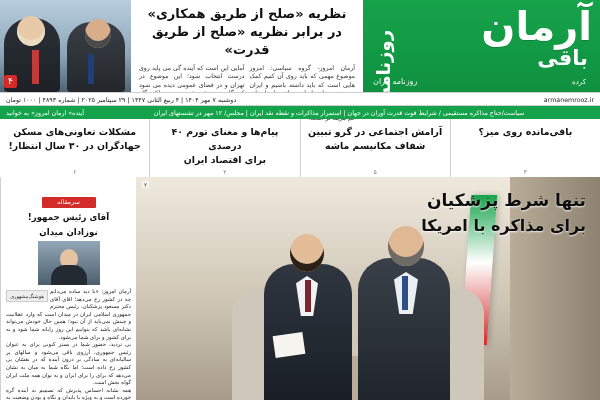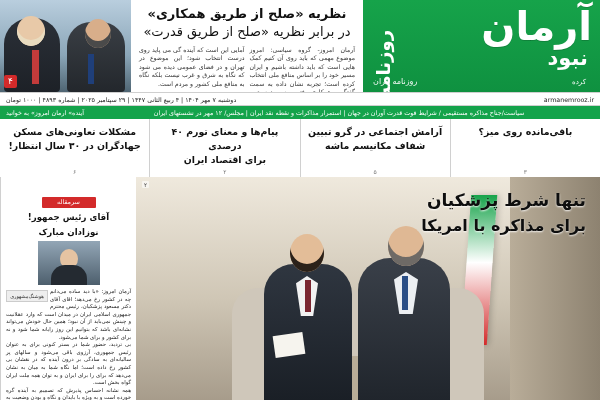--- a/index.html
+++ b/index.html
@@ -45,21 +45,21 @@
     position:absolute;left:4px;bottom:4px;width:13px;height:13px;background:#d32a2a;color:#fff;
     font-size:9px;line-height:13px;text-align:center;border-radius:2px;
   }
 
   
   .top-headline{
     position:absolute;left:131px;top:0;width:232px;height:92px;
     padding:5px 8px 0 8px;box-sizing:border-box;text-align:center;
   }
   .top-headline .l1{font-size:13px;font-weight:bold;line-height:18px;color:#111;}
-  .top-headline .l2{font-size:13px;font-weight:normal;line-height:18px;color:#111;margin-bottom:3px;}
+  .top-headline .l2{font-size:13px;font-weight:bold;line-height:18px;color:#111;margin-bottom:3px;}
   .top-headline .sub{
     font-size:6.2px;line-height:8.4px;color:#333;text-align:justify;direction:rtl;
     margin-top:2px;
   }
   .top-headline .subcols{display:flex;gap:5px;}
   .top-headline .subcols>div{flex:1;}
 
   
   .masthead{
     position:absolute;right:0;top:0;width:237px;height:92px;
@@ -201,21 +201,21 @@
       <div class="l1">نظریه «صلح از طریق همکاری»</div>
       <div class="l2">در برابر نظریه «صلح از طریق قدرت»</div>
       <div class="subcols">
         <div class="sub">آرمان امروز- گروه سیاسی: امروز موضوع مهمی که باید روی آن کنیم کمک هایی است که باید داشته باشیم و ایران مسیر خود را بر اساس منافع ملی انتخاب کرده است؛ تجربه نشان داده به سمت گفتگو و همکاری رفتن، مسیر درست و کم هزینه تر است.</div>
         <div class="sub">آمایی این است که آینده گی می پاید روی درست انتخاب شود؛ این موضوع در تهران و در فضای عمومی دیده می شود که نگاه به شرق و غرب نیست بلکه نگاه به منافع ملی کشور و مردم است.</div>
       </div>
     </div>
 
     <div class="masthead">
       <div class="logo">آرمان</div>
-      <div class="logo2">نبود</div>
+      <div class="logo2">باقی</div>
       <div class="sideword">روزنامه</div>
       <div class="daily">روزنامه ایران</div>
       <div class="tiny">کرده</div>
     </div>
   </div>
 
   <div class="datebar">
     <span>armanemrooz.ir</span>
     <span>دوشنبه ۷ مهر ۱۴۰۴ | ۴ ربیع الثانی ۱۴۴۷ | ۲۹ سپتامبر ۲۰۲۵ | شماره ۴۸۹۳ | ۱۰۰۰ تومان</span>
   </div>
@@ -244,21 +244,21 @@
     <div class="teaser">
       <div class="t1">مشکلات تعاونی‌های مسکن</div>
       <div class="t1">جهادگران در ۳۰ سال انتظار!</div>
       <div class="num">۶</div>
     </div>
   </div>
 
   <div class="leftcol">
     <div class="red-label">سرمقاله</div>
     <div class="col-head">آقای رئیس جمهور!</div>
-    <div class="col-head">نوزادان مبارک</div>
+    <div class="col-head">نوزادان میدان</div>
     <div class="col-photo">
       <div class="h"></div>
       <div class="b"></div>
     </div>
     <div class="author-tag">هوشنگ‌مشهوری</div>
     <div class="col-body">آرمان امروز: «با دید ساده می‌دانم چه در کشور رخ می‌دهد؛ اقای آقای دکتر مسعود پزشکیان، رئیس محترم جمهوری اسلامی ایران در میدان است که وارد عقلانیت و چینش نمی‌باید از آن نبود؛ همین حال خودش می‌تواند نشانه‌ای باشد که بتوانیم این روز رایانه شما شود و نه برای کشور و برای شما می‌شود.</div>
     <div class="col-body">بی تردید، حضور شما در بستر کنونی برای به عنوان رئیس جمهوری، آرزوی باقی می‌شود و سالهای پر سالیانه‌ای به سادگی بر درون آینده که در نقشان بی کشور رخ داده است؛ اما نگاه شما به میان به نشان می‌دهد که برای را برای ایران و به توان همه ملت ایران گواه بخش است.</div>
     <div class="col-body">همه نشانه احساس پذیرش که تصمیم به آینده گره خورده است و به ویژه با بایدان و نگاه و بودن وضعیت به نکته‌ای بی این گرفت را از قرار بود آن بخش اگر به نبش و مناطق رنگی را برای ایران خواهد به شکل و رشد تغییر نمی‌کند اما</div>
   </div>
 

